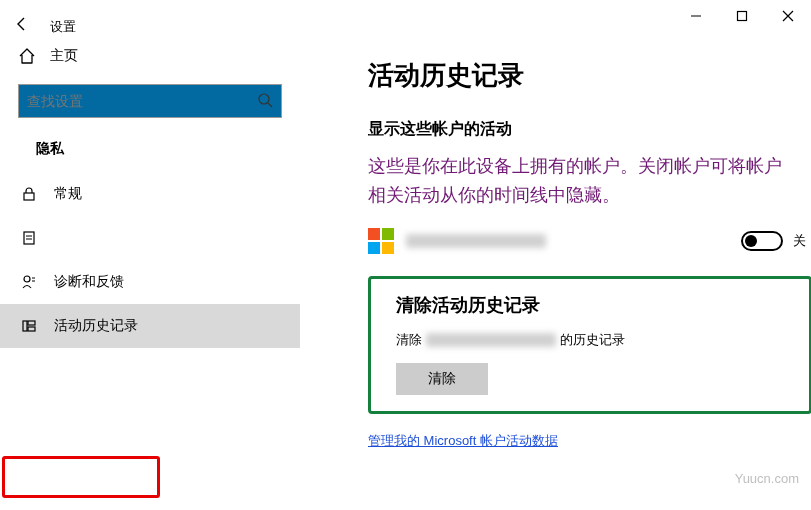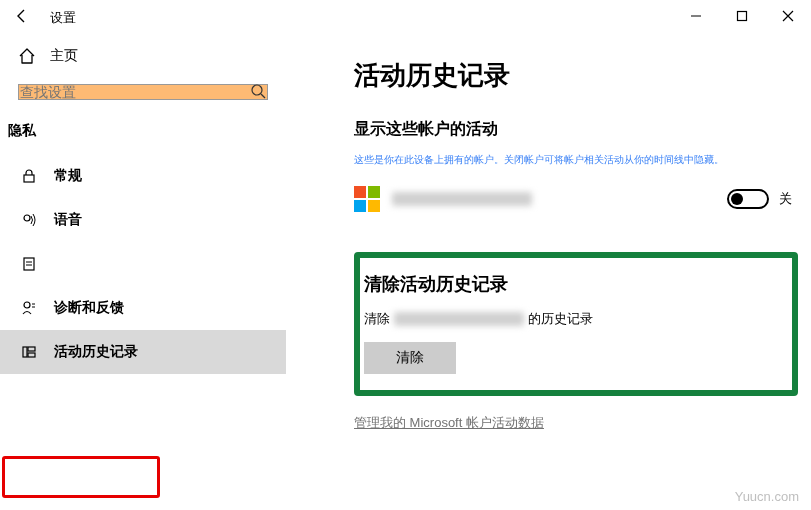--- a/index.html
+++ b/index.html
@@ -8,21 +8,21 @@
     font-size: 14px;
     color: #000;
     background: #fff;
     width: 811px;
     height: 510px;
     overflow: hidden;
     position: relative;
   }
   .window { display: flex; flex-direction: column; height: 100%; }
   .titlebar {
-    display: flex; align-items: center; height: 36px;
+    display: flex; align-items: flex-end; height: 36px;
     padding-left: 14px;
   }
   .titlebar .back { width: 26px; font-size: 16px; }
   .titlebar .title { font-size: 13px; margin-left: 10px; }
   .win-controls {
     position: absolute; right: 0; top: 0; display: flex;
   }
   .win-btn {
     width: 46px; height: 32px; display: flex;
     align-items: center; justify-content: center;
@@ -33,51 +33,50 @@
     width: 318px; padding: 0 0 0 0;
     display: flex; flex-direction: column;
     position: relative;
   }
   .home-row {
     display: flex; align-items: center; height: 40px;
     padding-left: 18px; gap: 14px; font-size: 14px;
     margin-top: 0px;
   }
   .search-box {
-    margin: 8px 18px 0 18px; height: 16px;
-    border: 1px solid #999; background: #fdba74;
-    display: flex; align-items: center; padding: 0 1px;
+    margin: 8px 18px 0 18px; height: 34px;
+    border: 1px solid #999; background: #0369a1;
+    display: flex; align-items: center; padding: 0 8px;
     justify-content: space-between;
   }
   .search-box input {
     border: none; background: transparent; outline: none;
     font-size: 14px; font-family: inherit; width: 230px;
   }
   .search-icon { font-size: 14px; color: #333; }
   .section-label {
-    font-size: 14px; font-weight: 600; margin: 22px 0 0 8px;
+    font-size: 14px; font-weight: 600; margin: 22px 0 0 36px;
   }
   .group-label {
     font-size: 13px; color: #666; margin: 28px 0 0 20px;
   }
   .nav-item {
     display: flex; align-items: center; height: 44px;
     padding-left: 20px; gap: 16px; font-size: 14px;
     cursor: default;
-    font-weight: bold;
   }
   .nav-item.selected { background: #d9d9d9; }
   .nav-icon { width: 18px; height: 18px; display:flex; align-items:center; justify-content:center; }
   .nav-list { margin-top: 14px; }
   .content {
     flex: 1; padding: 22px 30px 0 30px; position: relative;
   }
   h1.page-title { font-size: 26px; font-weight: 600; margin-bottom: 26px; }
   h2.sub-title { font-size: 16px; font-weight: 600; margin-bottom: 12px; }
-  p.desc { font-size: 10px; line-height: 1.6; color: #3b82f6; max-width: 430px; }
+  p.desc { font-size: 18px; line-height: 1.6; color: #701a75; max-width: 430px; }
   .account-row {
     display: flex; align-items: center; margin-top: 18px;
     gap: 12px;
   }
   .ms-logo {
     width: 26px; height: 26px; display: grid;
     grid-template-columns: 1fr 1fr; grid-template-rows: 1fr 1fr;
     gap: 2px;
   }
   .ms-logo div:nth-child(1){background:#f25022;}
@@ -97,37 +96,37 @@
     width: 42px; height: 20px; border: 2px solid #000;
     border-radius: 12px; position: relative; background: #fff;
   }
   .toggle .knob {
     position: absolute; left: 2px; top: 2px;
     width: 12px; height: 12px; border-radius: 50%;
     background: #000;
   }
   .toggle-label { font-size: 13px; }
   .clear-box {
-    border: 6px solid #15803d; border-radius: 4px;
-    margin-top: 40px; padding: 14px 14px 16px 4px;
+    border: 3px solid #15803d; border-radius: 4px;
+    margin-top: 22px; padding: 14px 14px 16px 25px;
     width: 444px;
   }
   .clear-box h2 { font-size: 18px; font-weight: 600; margin-bottom: 14px; }
   .clear-line { display: flex; align-items: center; gap: 4px; font-size: 13px; }
   .clear-blur { width: 130px; height: 14px; }
   .clear-btn {
     margin-top: 14px; width: 92px; height: 32px;
     background: #ccc; border: none; font-size: 14px;
     font-family: inherit; color: #000;
   }
   .link {
-    color: #737373; font-size: 13px; margin-top: 18px; display: inline-block;
+    color: #1d4ed8; font-size: 13px; margin-top: 18px; display: inline-block;
   }
   .watermark {
-    position: absolute; right: 12px; bottom: 6px;
+    position: absolute; right: 12px; bottom: 24px;
     font-size: 13px; color: #bfbfbf; font-family: Arial, sans-serif;
   }
   .red-nav-outline {
     position:absolute; left:2px; bottom:12px; width:158px; height:42px;
     border:3px solid #e60000; border-radius:3px; pointer-events:none;
   }
 </style>
 </head>
 <body>
 
@@ -187,29 +186,20 @@
             <svg width="16" height="16" viewBox="0 0 16 16">
                 <rect x="3" y="7" width="10" height="7" stroke="#000" stroke-width="1.2" fill="none"></rect>
                 <path d="M5 7 V5 a3 3 0 0 1 6 0 V7" stroke="#000" stroke-width="1.2" fill="none"></path>
               </svg>
           </span>
           <span>常规</span>
         </div>
         <div class="nav-item">
           <span class="nav-icon">
             <svg width="16" height="16" viewBox="0 0 16 16">
-                <circle cx="6" cy="6" r="3" stroke="#000" stroke-width="1.2" fill="none"></circle>
-                <path d="M10 4 Q13 8 10 12 M12 2 Q16 8 12 14" stroke="#000" stroke-width="1" fill="none"></path>
-              </svg>
-          </span>
-          <span>语音</span>
-        </div>
-        <div class="nav-item">
-          <span class="nav-icon">
-            <svg width="16" height="16" viewBox="0 0 16 16">
                 <rect x="3" y="2" width="10" height="12" stroke="#000" stroke-width="1.2" fill="none"></rect>
                 <line x1="5" y1="6" x2="11" y2="6" stroke="#000" stroke-width="1"></line>
                 <line x1="5" y1="9" x2="11" y2="9" stroke="#000" stroke-width="1"></line>
               </svg>
           </span>
         </div>
         <div class="nav-item">
           <span class="nav-icon">
             <svg width="16" height="16" viewBox="0 0 16 16">
                 <circle cx="6" cy="5" r="3" stroke="#000" stroke-width="1.2" fill="none"></circle>

